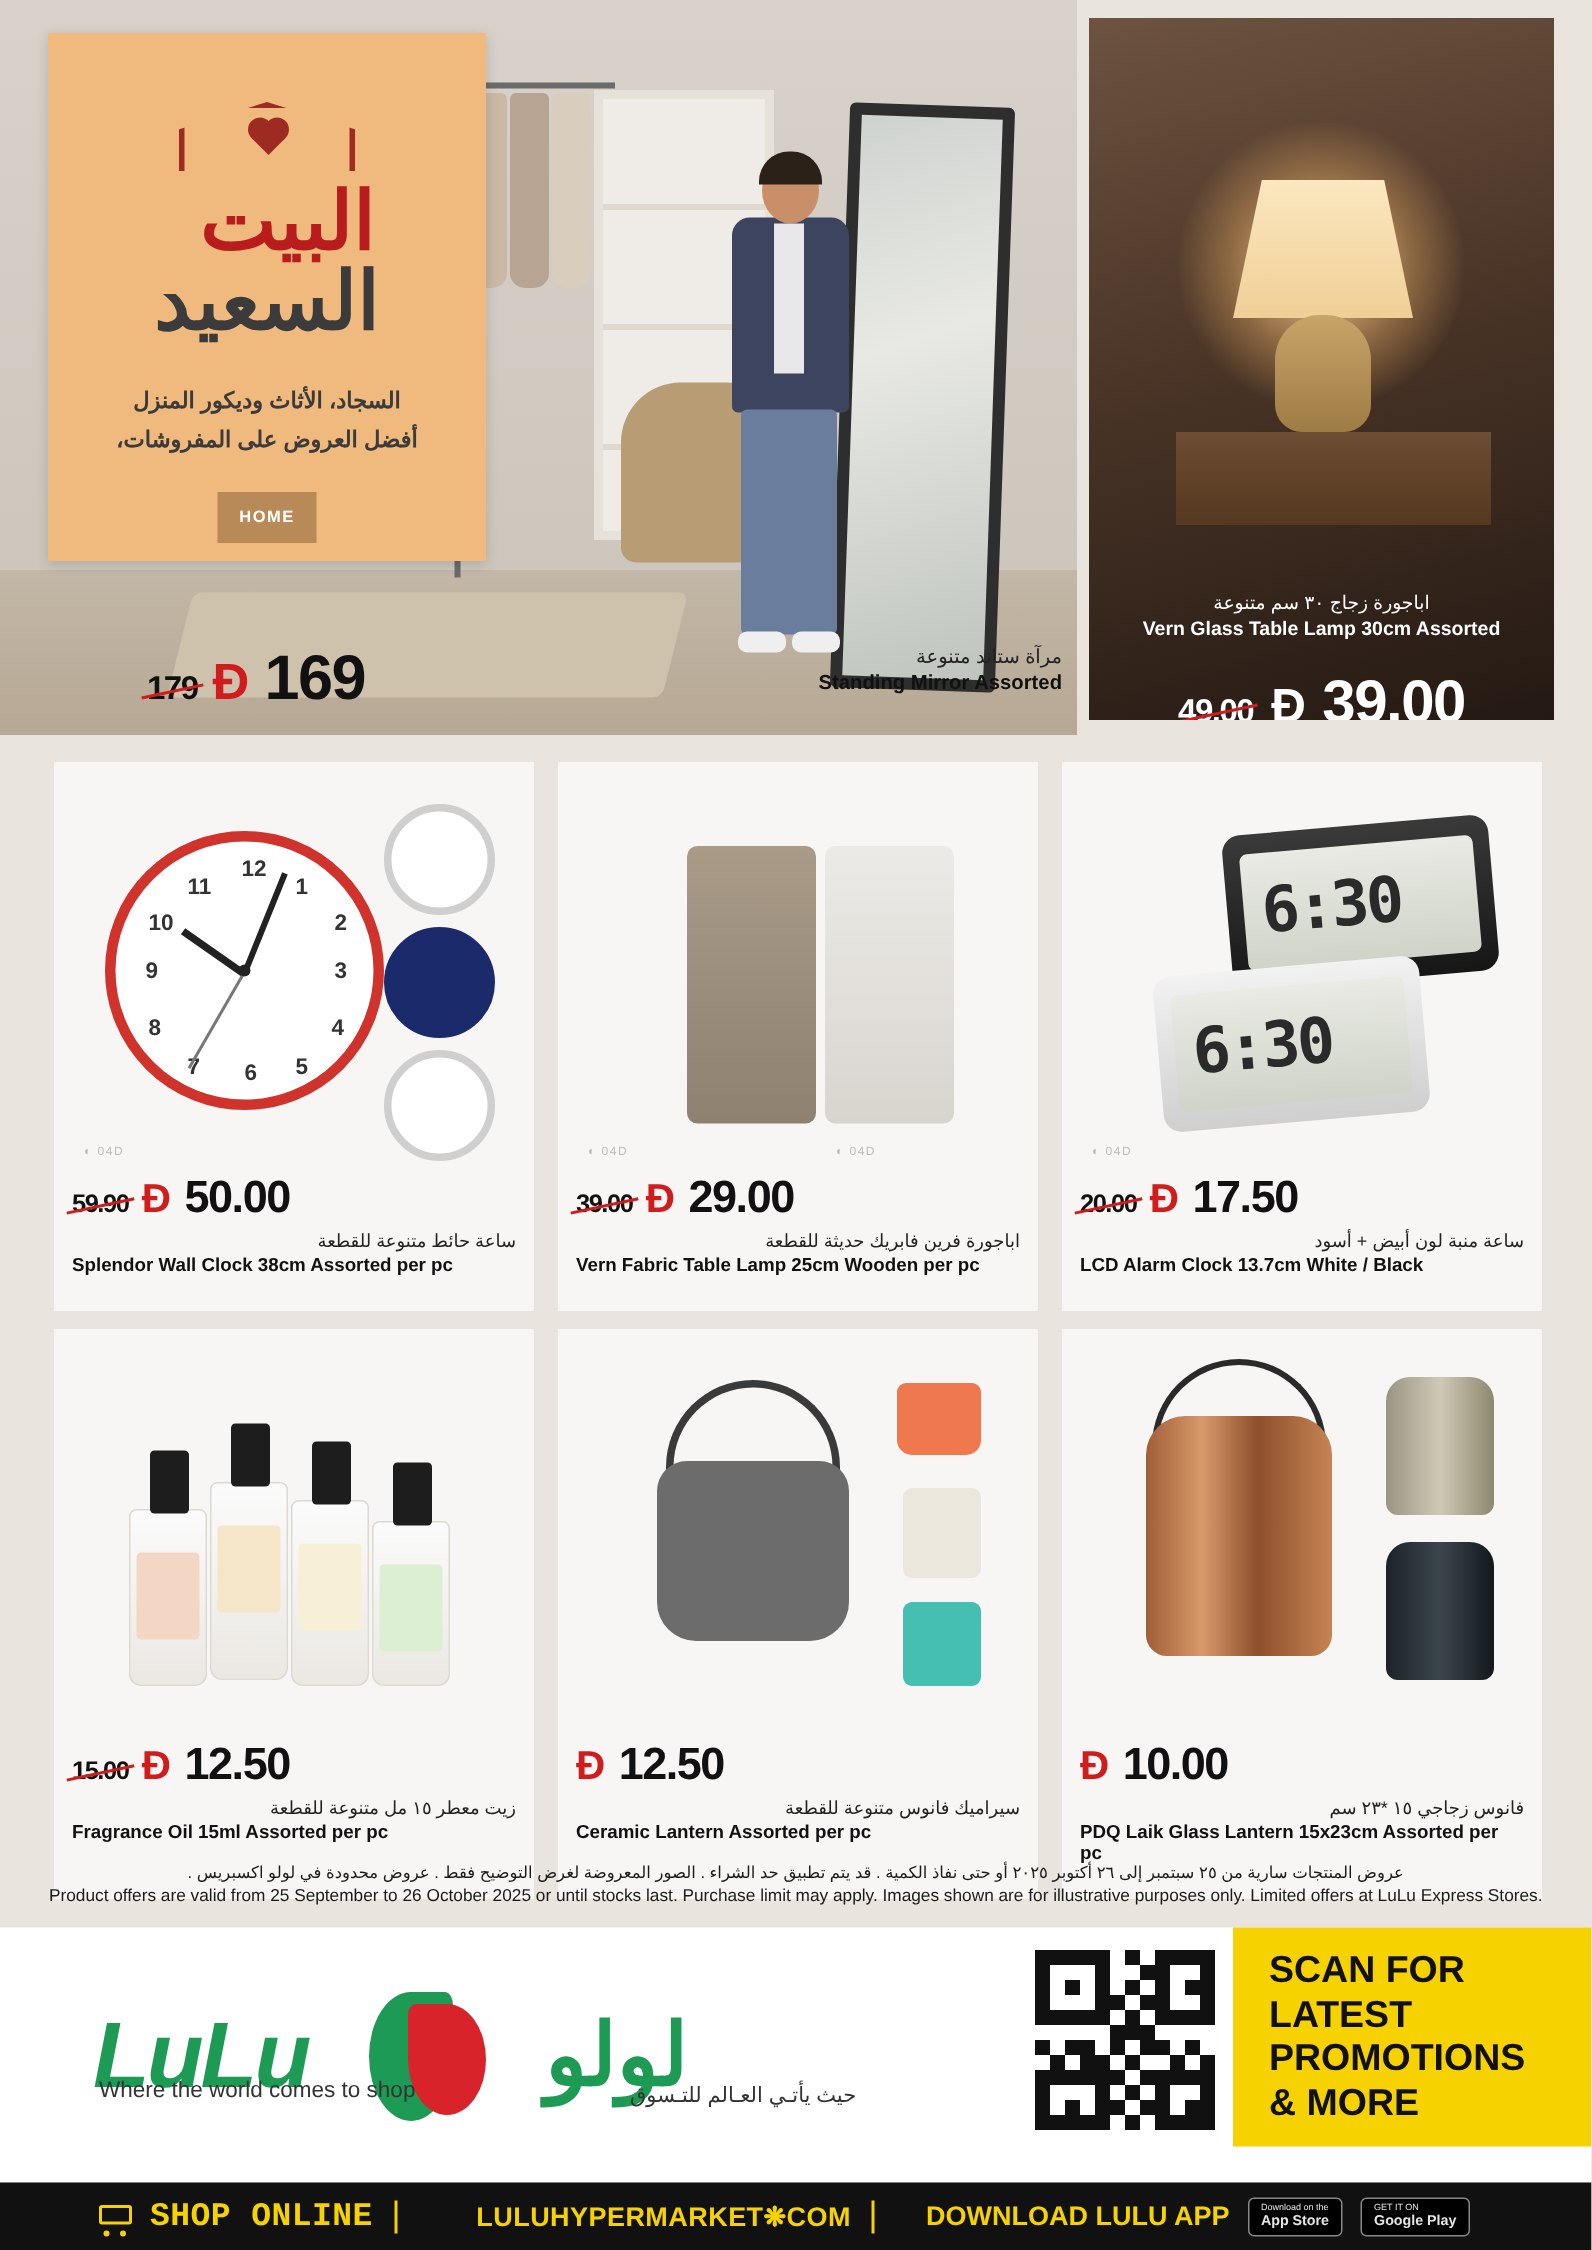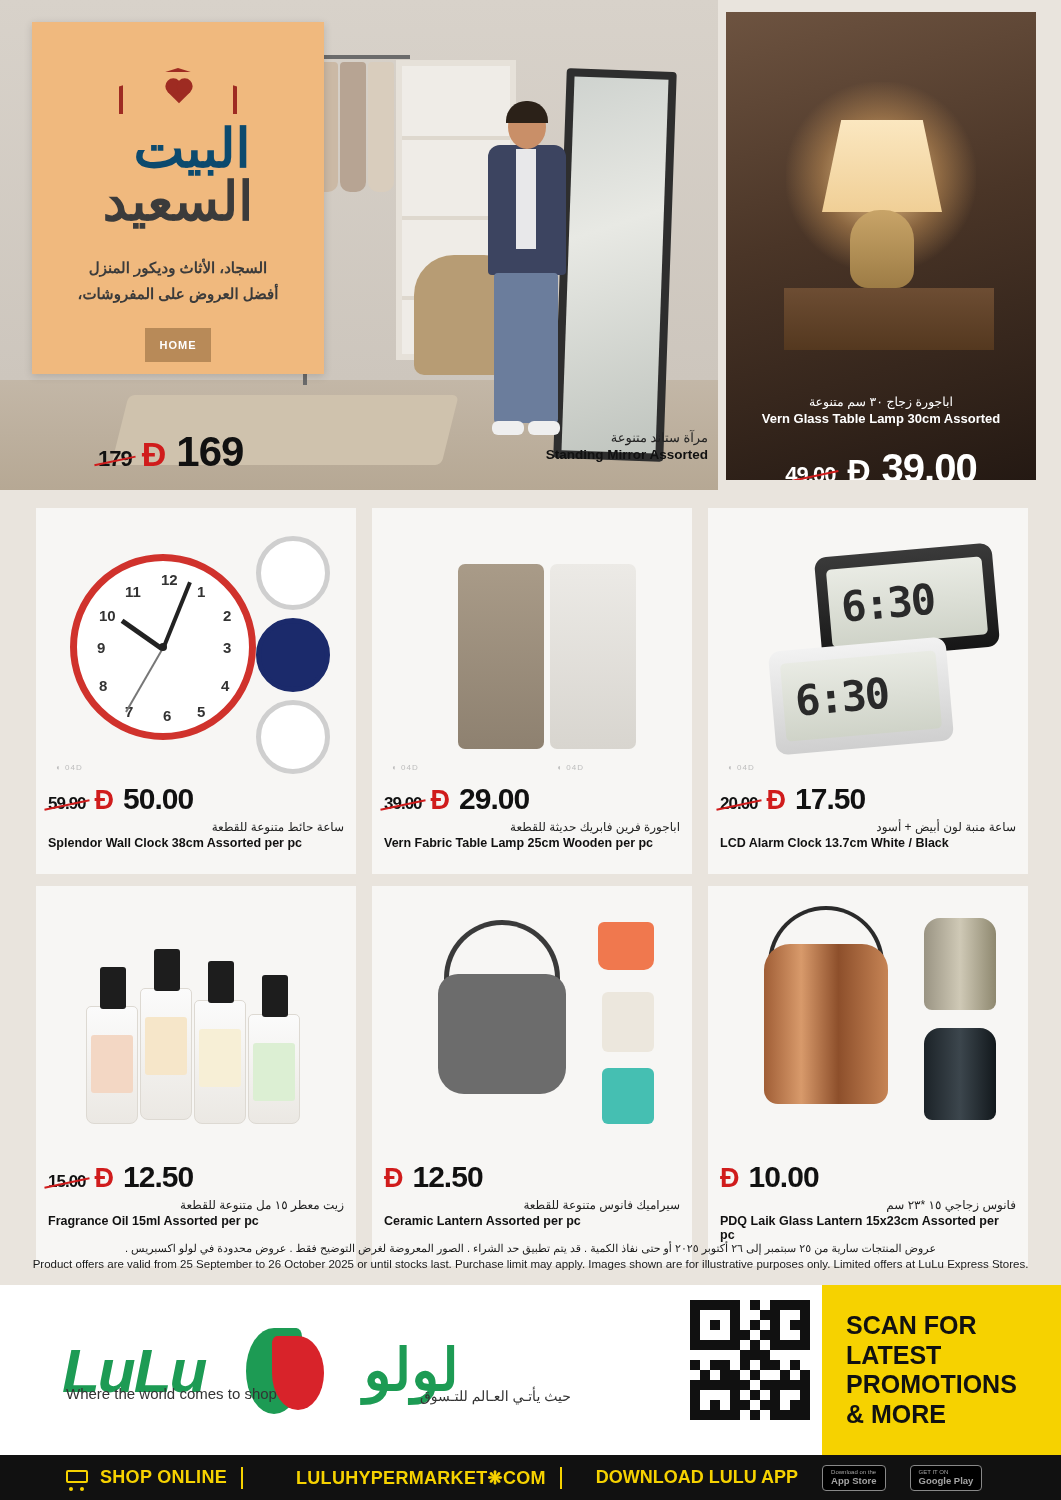--- a/index.html
+++ b/index.html
@@ -68,21 +68,21 @@
   .promo-house .heart {
     position:absolute; left:52px; top:22px; width:16px; height:16px; background:#9e2b22;
     transform: rotate(-45deg);
   }
   .promo-house .heart:before, .promo-house .heart:after{
     content:""; position:absolute; width:16px; height:16px; background:#9e2b22; border-radius:50%;
   }
   .promo-house .heart:before { top:-8px; left:0; }
   .promo-house .heart:after { top:0; left:8px; }
   .promo-ar1 {
-    font-size: 54px; font-weight: bold; color: #0c4a6e; line-height: 1.05; direction: rtl; padding-left: 28px;
+    font-size: 54px; font-weight: bold; color: #b91c1c; line-height: 1.05; direction: rtl; padding-left: 28px;
   }
   .promo-ar2 {
     font-size: 54px; font-weight: bold; color: #3b3b3b; line-height: 1.05; direction: rtl;
     margin-top: -4px;
   }
   .promo-sub {
     margin-top: 26px; direction: rtl; color: #3b3b3b; font-size: 15px; font-weight: bold; line-height: 1.7;
   }
   .promo-badge {
     margin: 22px auto 0; width: 66px; height: 34px; background:#b88a58; color:#fff;
@@ -231,41 +231,41 @@
   .lulu-mark .s1 { position:absolute; left:14px; top:6px; width:56px; height:86px; background:#1d9b54;
      border-radius: 50% 10% 50% 50%; }
   .lulu-mark .s2 { position:absolute; left:40px; top:14px; width:52px; height:74px; background:#d8232a;
      border-radius: 10% 50% 50% 50%; }
   .qr { position:absolute; left: 690px; top: 1300px; width: 120px; height: 120px; background:#fff;
      border: 0; }
   .qr-grid { width:120px; height:120px; display:grid; grid-template-columns: repeat(12,10px);
      grid-template-rows: repeat(12,10px); }
   .qr-grid i { background:#111; }
   .scanbox {
-    position:absolute; left: 822px; top: 1285px; width: 239px; height: 170px; background:#f6d200;
+    position:absolute; left: 822px; top: 1285px; width: 239px; height: 146px; background:#f6d200;
     display:flex; flex-direction:column; justify-content:center; padding-left: 24px;
   }
   .scanbox div { font-size: 25px; font-weight:bold; color:#111; line-height:1.18; }
 
   
   .blackbar {
     position:absolute; left:0; top: 1455px; width:1061px; height: 45px; background:#111;
     display:flex; align-items:center; color:#fff;
   }
   .cart { width: 24px; height: 20px; margin-left: 66px; position:relative; }
   .cart .body { position:absolute; left:0; top:2px; width:22px; height:13px; border:2.5px solid #f6d200; border-radius:2px; }
   .cart .w1, .cart .w2 { position:absolute; bottom:-3px; width:4px; height:4px; background:#f6d200; border-radius:50%; }
   .cart .w1 { left:3px; } .cart .w2 { left:14px; }
-  .shop-online { color:#f6d200; font-weight:bold; font-size: 18px; margin-left: 10px; letter-spacing:.3px; }
+  .shop-online { color:#f6d200; font-weight:bold; font-size: 22px; margin-left: 10px; letter-spacing:.3px;font-family:Liberation Mono, monospace; }
   .divider { width:2px; height: 22px; background:#f6d200; margin: 0 14px; }
   .url { color:#f6d200; font-weight:bold; font-size: 18px; letter-spacing:.3px;margin-left:39px; }
   .dl { color:#f6d200; font-weight:bold; font-size: 18px; margin-left: 20px; }
   .store {
-    height: 26px; margin-left: 24px; background:#000; border:1px solid #888; border-radius:4px;
-    color:#a3a3a3; display:flex; flex-direction:column; justify-content:center; padding: 0 8px;
+    height: 26px; margin-left: 12px; background:#000; border:1px solid #888; border-radius:4px;
+    color:#e5e5e5; display:flex; flex-direction:column; justify-content:center; padding: 0 8px;
   }
   .store b { font-size: 9.5px; line-height: 1; }
   .store small { font-size: 6px; line-height: 1.2; }
 </style>
 </head>
 <body>
 
 <div class="hero">
 
   <div class="hero-left">

